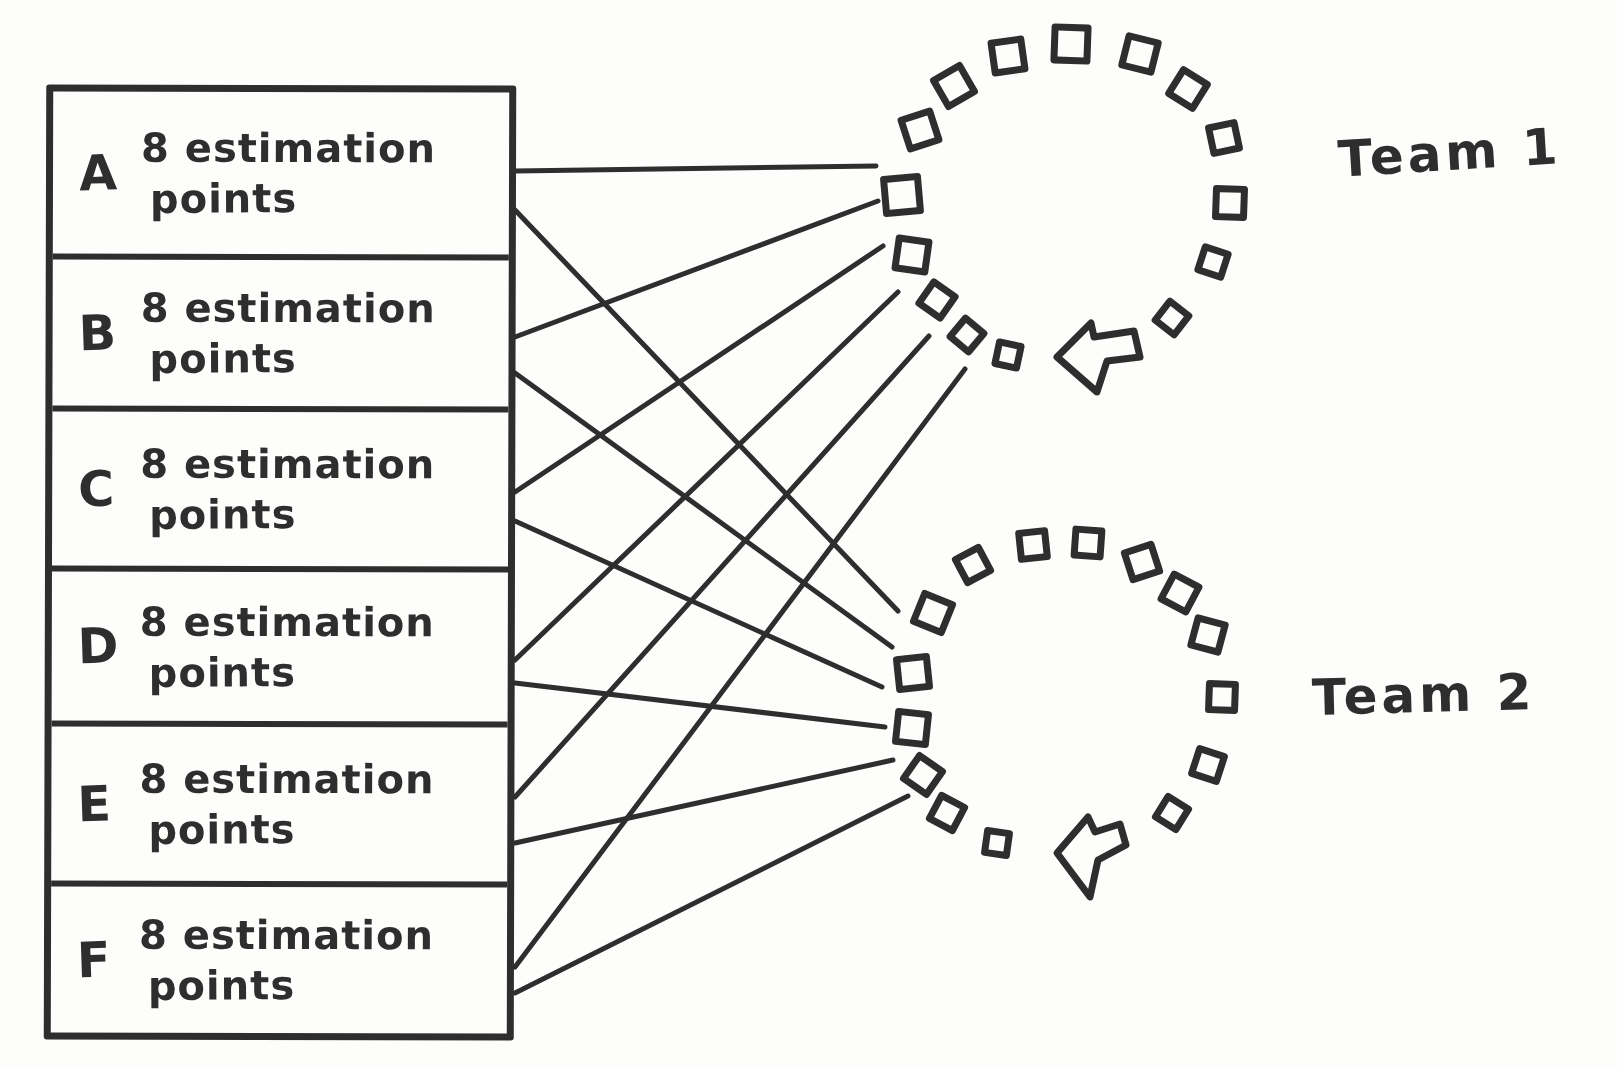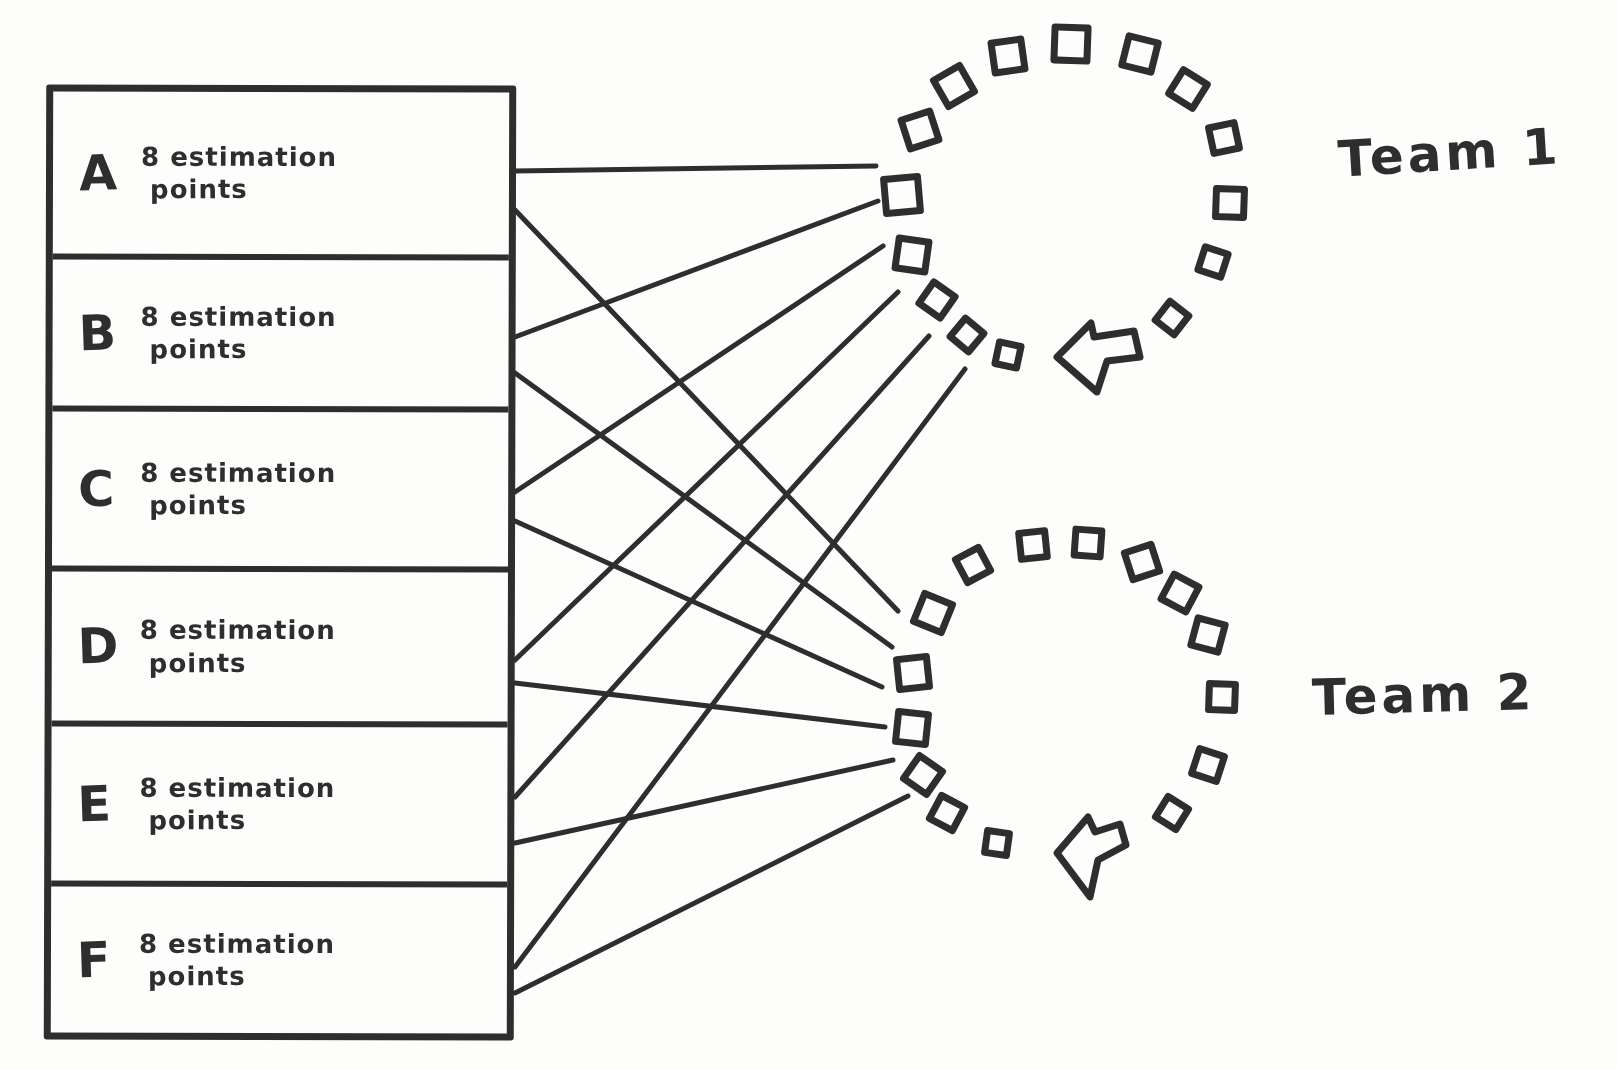--- a/index.html
+++ b/index.html
@@ -45,21 +45,21 @@
   .backlog-row:nth-child(4){height:155px;}
   .backlog-row:nth-child(5){height:160px;}
   .backlog-row:nth-child(6){height:146px;border-bottom:none;}
   .row-letter{
     width:62px;
     font-size:49px;
     font-weight:bold;
     transform:rotate(-2deg);
   }
   .row-text{
-    font-size:26px;
+    font-size:40px;
     font-weight:bold;
     letter-spacing:1px;
     line-height:1.25;
   }
   .row-text .line2{
     display:block;
     margin-left:9px;
     transform:rotate(-0.5deg);
   }
   .team-label{

